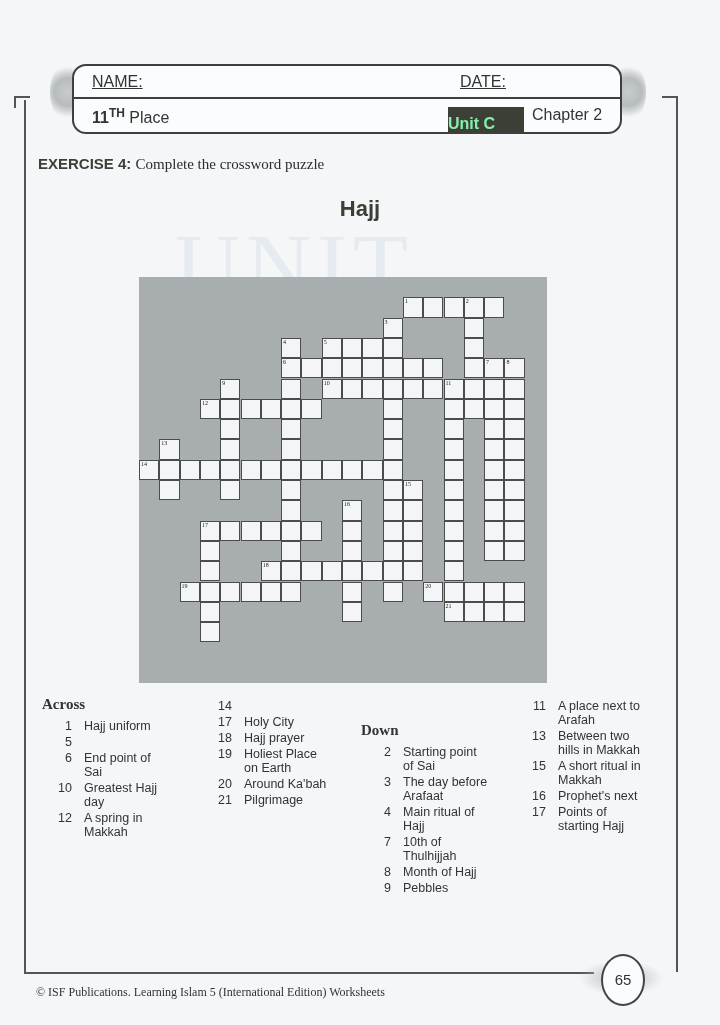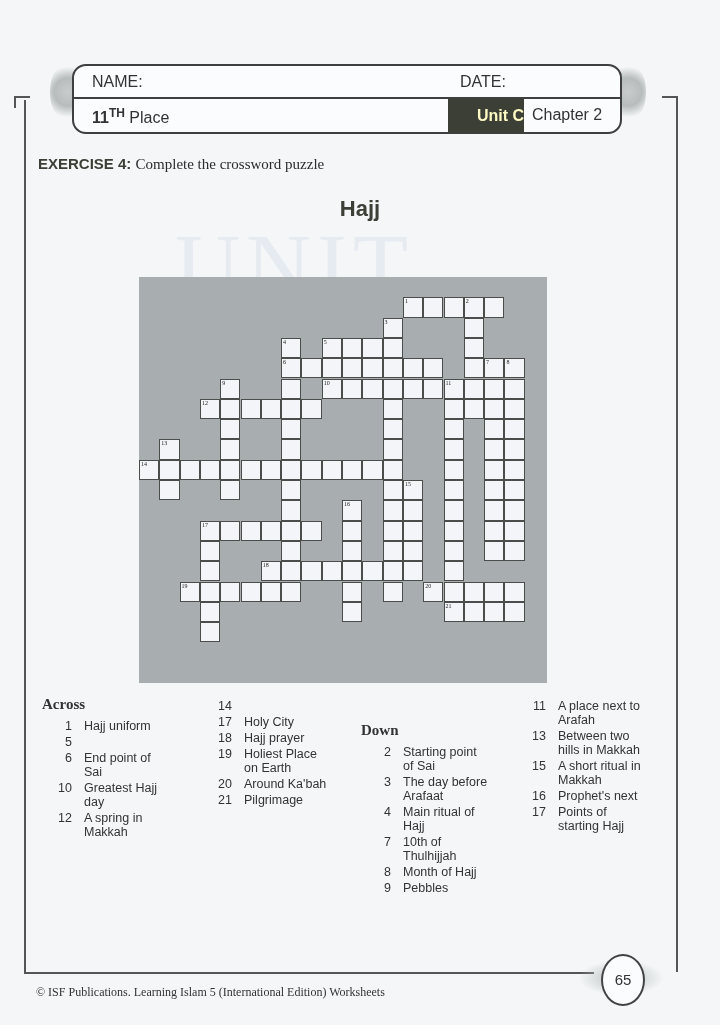--- a/index.html
+++ b/index.html
@@ -5,25 +5,25 @@
   html, body { margin:0; padding:0; }
   body { width:720px; height:1025px; background:#f4f6f8; position:relative; overflow:hidden; font-family:"Liberation Sans", sans-serif; color:#2b2b2b; }
   .frame { position:absolute; left:24px; top:100px; width:650px; height:872px; border-left:2px solid #555; border-right:2px solid #555; }
   .frame-bottom { position:absolute; left:24px; top:972px; width:570px; height:0; border-top:2px solid #555; }
   .frame-top-left { position:absolute; left:14px; top:96px; width:14px; height:10px; border-top:2px solid #555; border-left:2px solid #555; }
   .frame-top-right { position:absolute; left:662px; top:96px; width:14px; height:10px; border-top:2px solid #555; border-right:2px solid #555; }
   .orn { position:absolute; width:36px; height:60px; border-radius:50%; background:radial-gradient(circle, #c9cccc 0%, #b7bcbc 40%, rgba(200,205,205,0) 72%); }
   .header-box { position:absolute; left:72px; top:64px; width:546px; height:66px; border:2px solid #3f3f3f; border-radius:14px; background:#fbfcfd; overflow:hidden; }
   .header-row1 { position:absolute; left:0; top:0; width:100%; height:31px; border-bottom:2px solid #3f3f3f; }
   .header-row2 { position:absolute; left:0; top:33px; width:100%; height:33px; }
-  .lbl { position:absolute; font-size:16px; color:#333; }
+  .lbl { position:absolute; font-size:16px; color:#333;text-decoration:underline; }
   .grade { position:absolute; left:18px; top:7px; font-size:16px; color:#333; }
   .grade b { font-weight:bold; }
   .grade sup { font-size:12px; font-weight:bold;margin-top:8px; }
-  .unit { position:absolute; left:374px; top:0; width:76px; height:33px; background:#3b3f36; color:#fef9c3; font-weight:bold; font-size:16px; text-align:right; line-height:33px; }
+  .unit { position:absolute; left:374px; top:8px; width:76px; height:33px; background:#3b3f36; color:#86efac; font-weight:bold; font-size:16px; text-align:left; line-height:33px; }
   .chapter { position:absolute; left:458px; top:7px; font-size:16px; color:#333; }
   .exercise { position:absolute; left:38px; top:155px; font-size:15px; }
   .exercise b { font-family:"Liberation Sans", sans-serif; font-weight:bold; color:#3b3f36; }
   .exercise span.txt { font-family:"Liberation Serif", serif; }
   .title { position:absolute; left:0; width:720px; top:196px; text-align:center; font-size:22px; font-weight:bold; color:#3b3f36; }
   .watermark { position:absolute; left:175px; top:215px; font-family:"Liberation Serif", serif; font-size:90px; color:#e6ebf1; letter-spacing:6px; }
   .puzzle { position:absolute; left:139px; top:277px; width:408px; height:406px; background:#a8adaf; }
   .cell { position:absolute; width:20.3px; height:20.3px; box-sizing:border-box; background:#f3f5f9; border:1px solid #4a4d4a; }
   .cell .num { position:absolute; left:1px; top:0px; font-family:"Liberation Serif", serif; font-size:6px; color:#222; }
   .clues { position:absolute; font-size:12.5px; line-height:14px; color:#333; }

